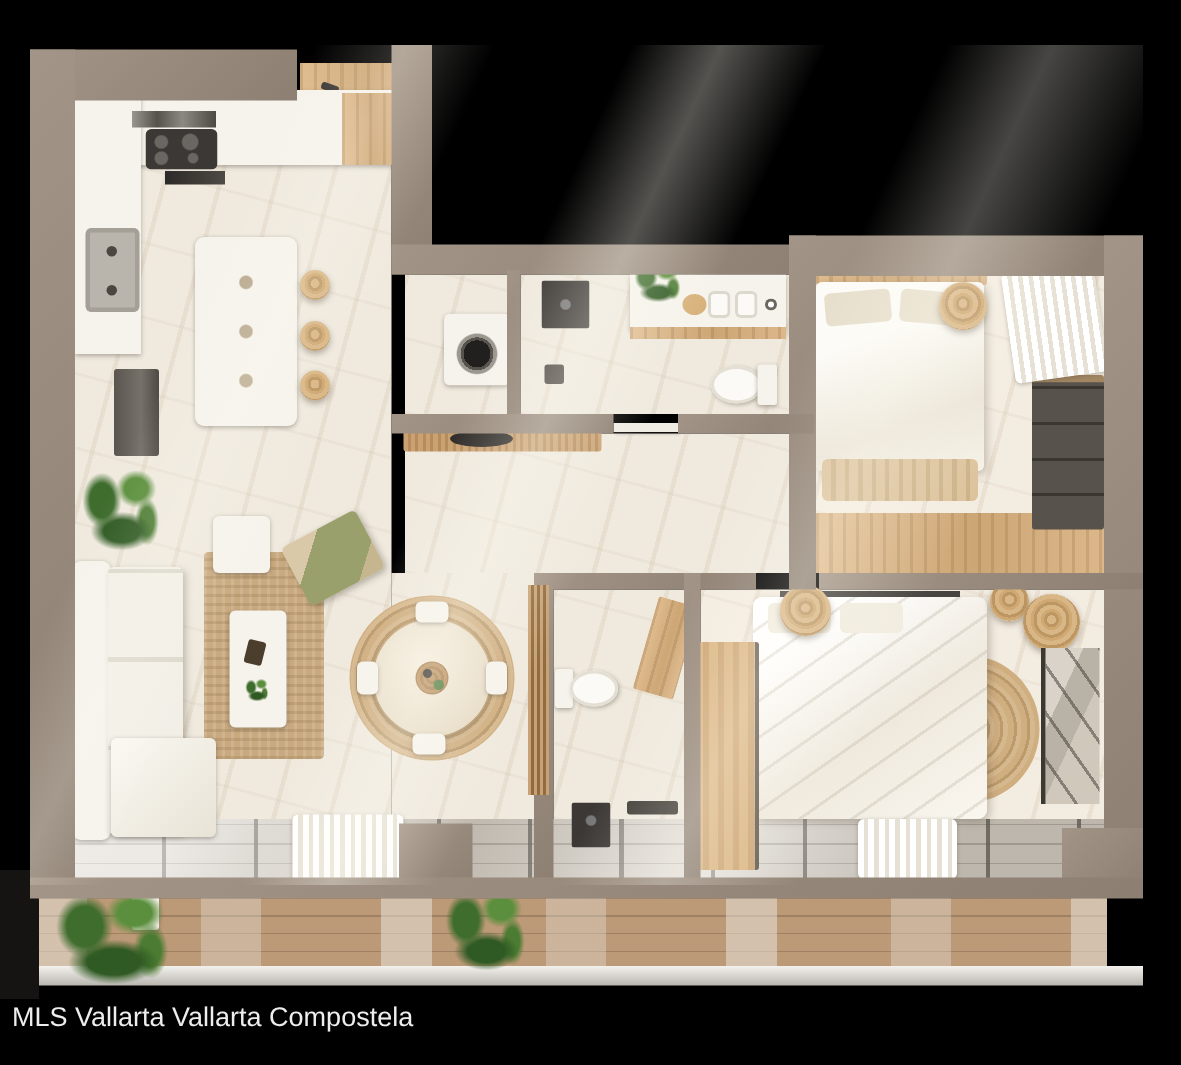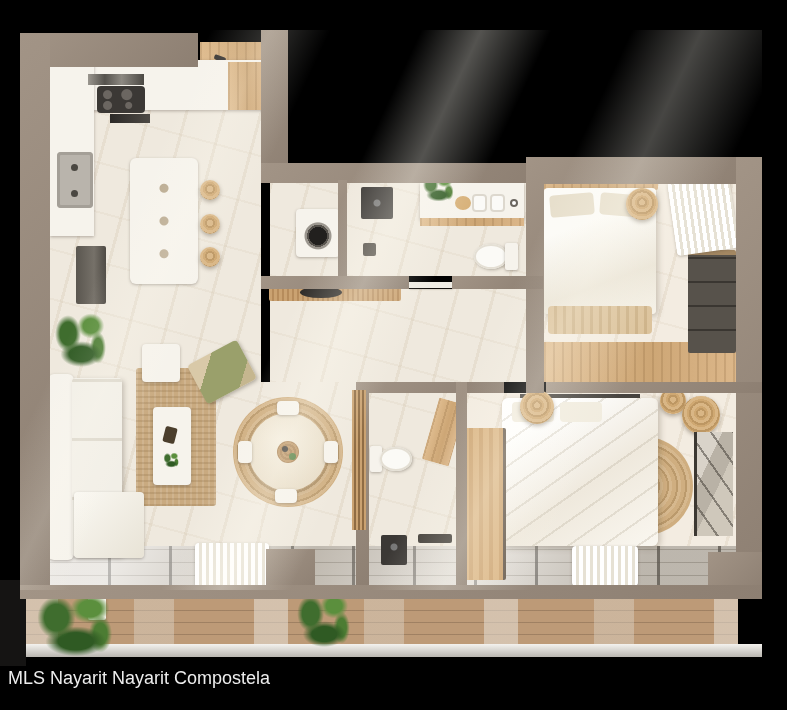--- a/index.html
+++ b/index.html
@@ -188,14 +188,14 @@
   <div class="abs wall" style="left:546px;top:382px;width:216px;height:11px;"></div>
   <div class="abs wall" style="left:356px;top:382px;width:13px;height:208px;"></div>
   <div class="abs" style="left:352px;top:390px;width:14px;height:140px;z-index:31;background:repeating-linear-gradient(90deg,#caa271 0 2px,#8f6c44 2px 4px);"></div>
   <div class="abs wall" style="left:456px;top:382px;width:11px;height:208px;"></div>
   <div class="abs wall" style="left:266px;top:549px;width:49px;height:45px;"></div>
   <div class="abs wall" style="left:708px;top:552px;width:54px;height:42px;"></div>
   <div class="abs wall" style="left:20px;top:585px;width:742px;height:14px;"></div>
 
   <div class="abs sun" style="left:20px;top:30px;width:742px;height:560px;"></div>
 
-  <div class="abs caption" style="left:8px;top:668px;">MLS Nayarit Nayarit Compostela</div>
+  <div class="abs caption" style="left:8px;top:668px;">MLS Vallarta Vallarta Compostela</div>
 </div>
 
 </body></html>

